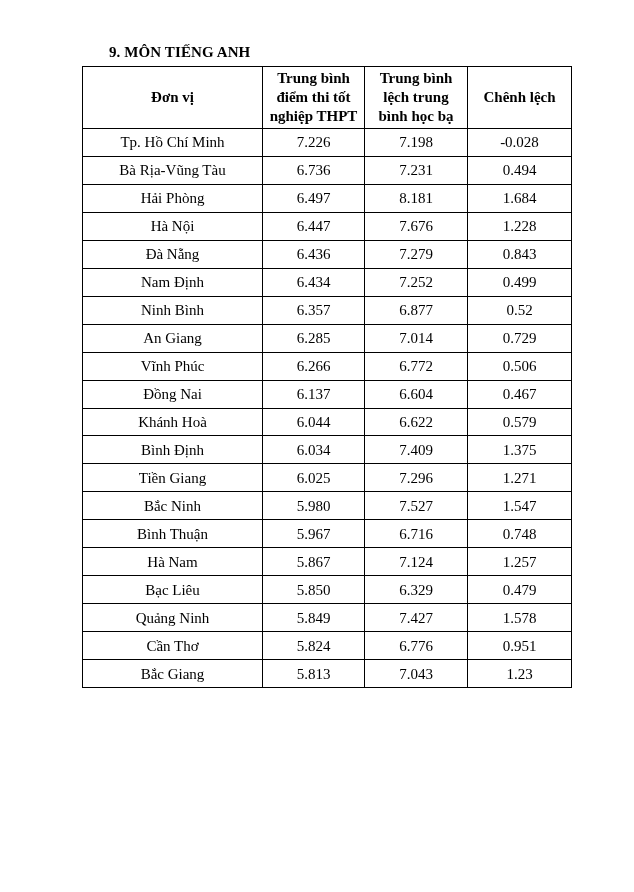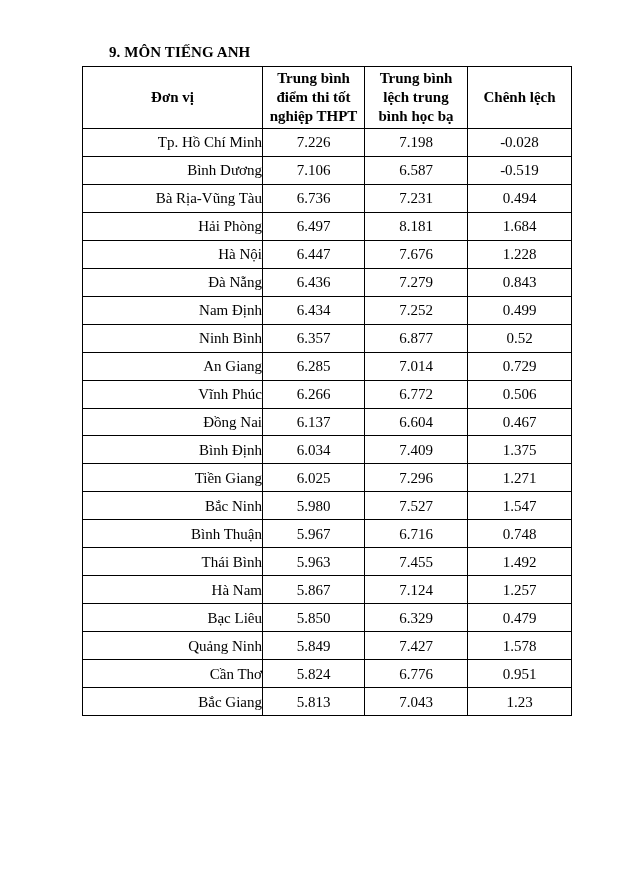--- a/index.html
+++ b/index.html
@@ -44,21 +44,21 @@
       vertical-align: middle;
       line-height: 19px;
       font-size: 15px;
     }
     table.data-table td {
       height: 26.96px;
       vertical-align: middle;
       line-height: 18px;
     }
     td.unit-cell {
-      text-align: right;
+      text-align: center;
       padding-left: 9px;
     }
     td.num-cell {
       text-align: center;
     }
     col.c1 { width: 180px; }
     col.c2 { width: 102px; }
     col.c3 { width: 103px; }
     col.c4 { width: 104px; }
   </style>
@@ -95,26 +95,20 @@
     </tr>
   </thead>
   <tbody id="table-body">
   <tr>
         <td class="unit-cell">Tp. Hồ Chí Minh</td>
         <td class="num-cell">7.226</td>
         <td class="num-cell">7.198</td>
         <td class="num-cell">-0.028</td>
       </tr>
       <tr>
-        <td class="unit-cell">Bình Dương</td>
-        <td class="num-cell">7.106</td>
-        <td class="num-cell">6.587</td>
-        <td class="num-cell">-0.519</td>
-      </tr>
-      <tr>
         <td class="unit-cell">Bà Rịa-Vũng Tàu</td>
         <td class="num-cell">6.736</td>
         <td class="num-cell">7.231</td>
         <td class="num-cell">0.494</td>
       </tr>
       <tr>
         <td class="unit-cell">Hải Phòng</td>
         <td class="num-cell">6.497</td>
         <td class="num-cell">8.181</td>
         <td class="num-cell">1.684</td>
@@ -155,20 +149,26 @@
         <td class="num-cell">6.772</td>
         <td class="num-cell">0.506</td>
       </tr>
       <tr>
         <td class="unit-cell">Đồng Nai</td>
         <td class="num-cell">6.137</td>
         <td class="num-cell">6.604</td>
         <td class="num-cell">0.467</td>
       </tr>
       <tr>
+        <td class="unit-cell">Khánh Hoà</td>
+        <td class="num-cell">6.044</td>
+        <td class="num-cell">6.622</td>
+        <td class="num-cell">0.579</td>
+      </tr>
+      <tr>
         <td class="unit-cell">Bình Định</td>
         <td class="num-cell">6.034</td>
         <td class="num-cell">7.409</td>
         <td class="num-cell">1.375</td>
       </tr>
       <tr>
         <td class="unit-cell">Tiền Giang</td>
         <td class="num-cell">6.025</td>
         <td class="num-cell">7.296</td>
         <td class="num-cell">1.271</td>
@@ -179,26 +179,20 @@
         <td class="num-cell">7.527</td>
         <td class="num-cell">1.547</td>
       </tr>
       <tr>
         <td class="unit-cell">Bình Thuận</td>
         <td class="num-cell">5.967</td>
         <td class="num-cell">6.716</td>
         <td class="num-cell">0.748</td>
       </tr>
       <tr>
-        <td class="unit-cell">Thái Bình</td>
-        <td class="num-cell">5.963</td>
-        <td class="num-cell">7.455</td>
-        <td class="num-cell">1.492</td>
-      </tr>
-      <tr>
         <td class="unit-cell">Hà Nam</td>
         <td class="num-cell">5.867</td>
         <td class="num-cell">7.124</td>
         <td class="num-cell">1.257</td>
       </tr>
       <tr>
         <td class="unit-cell">Bạc Liêu</td>
         <td class="num-cell">5.850</td>
         <td class="num-cell">6.329</td>
         <td class="num-cell">0.479</td>

